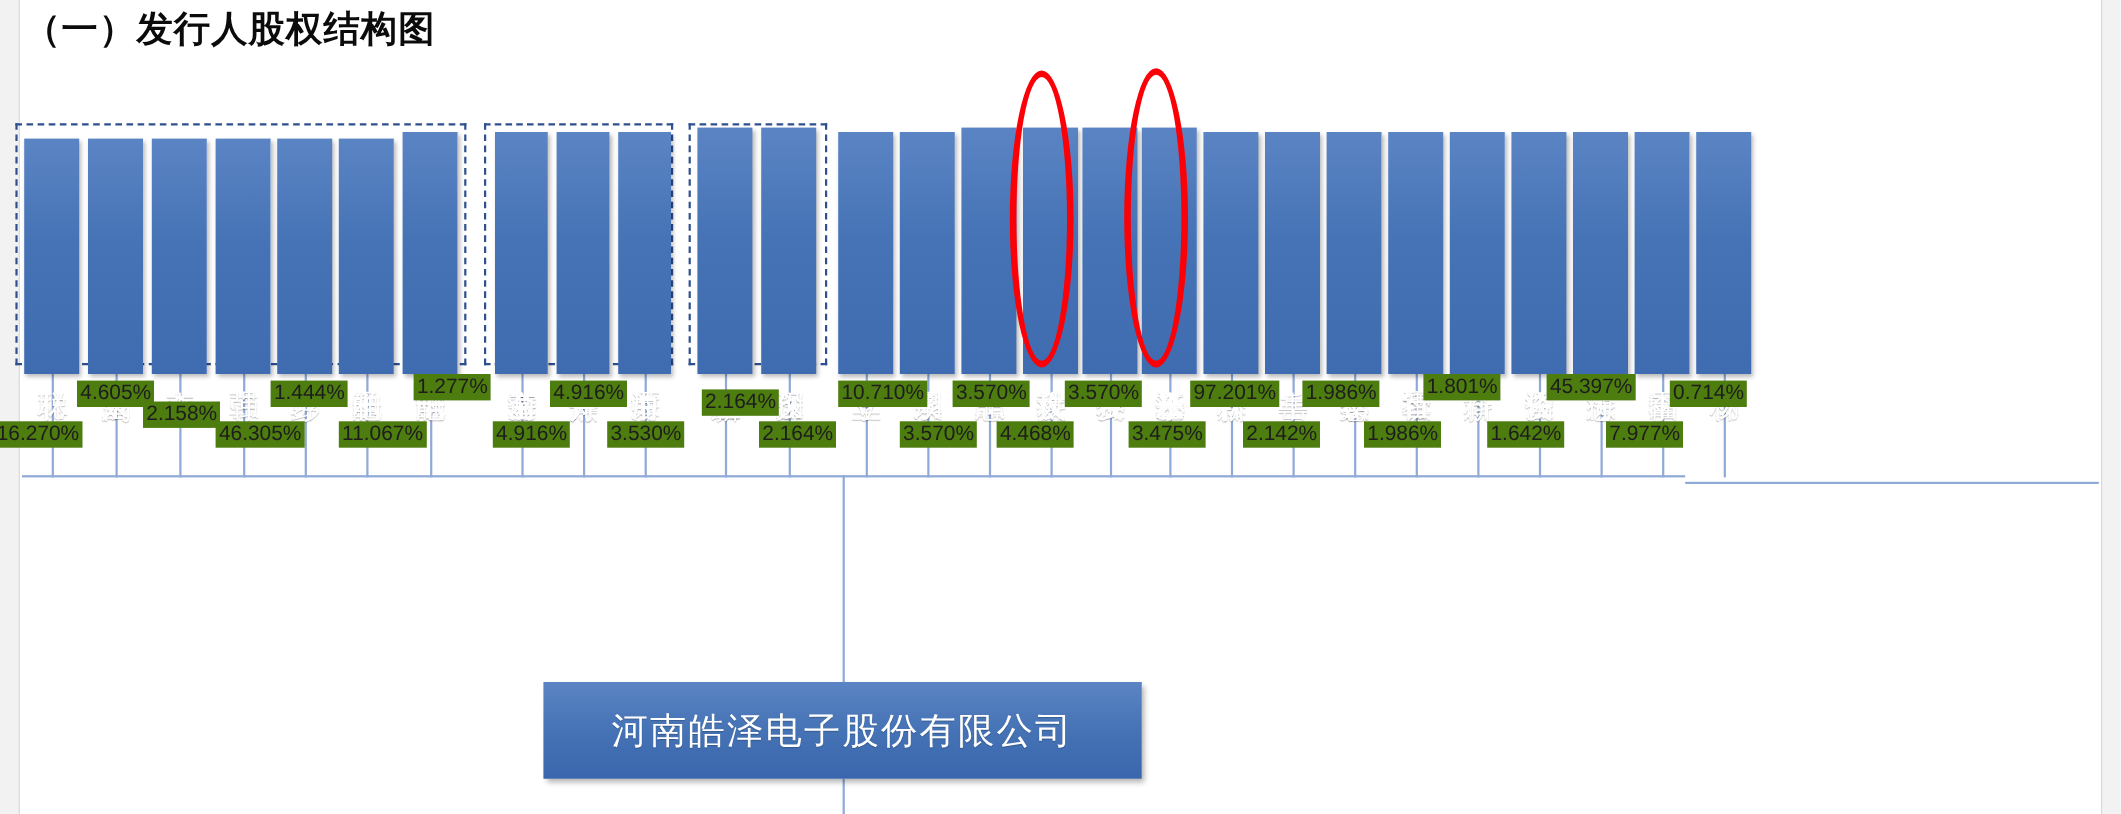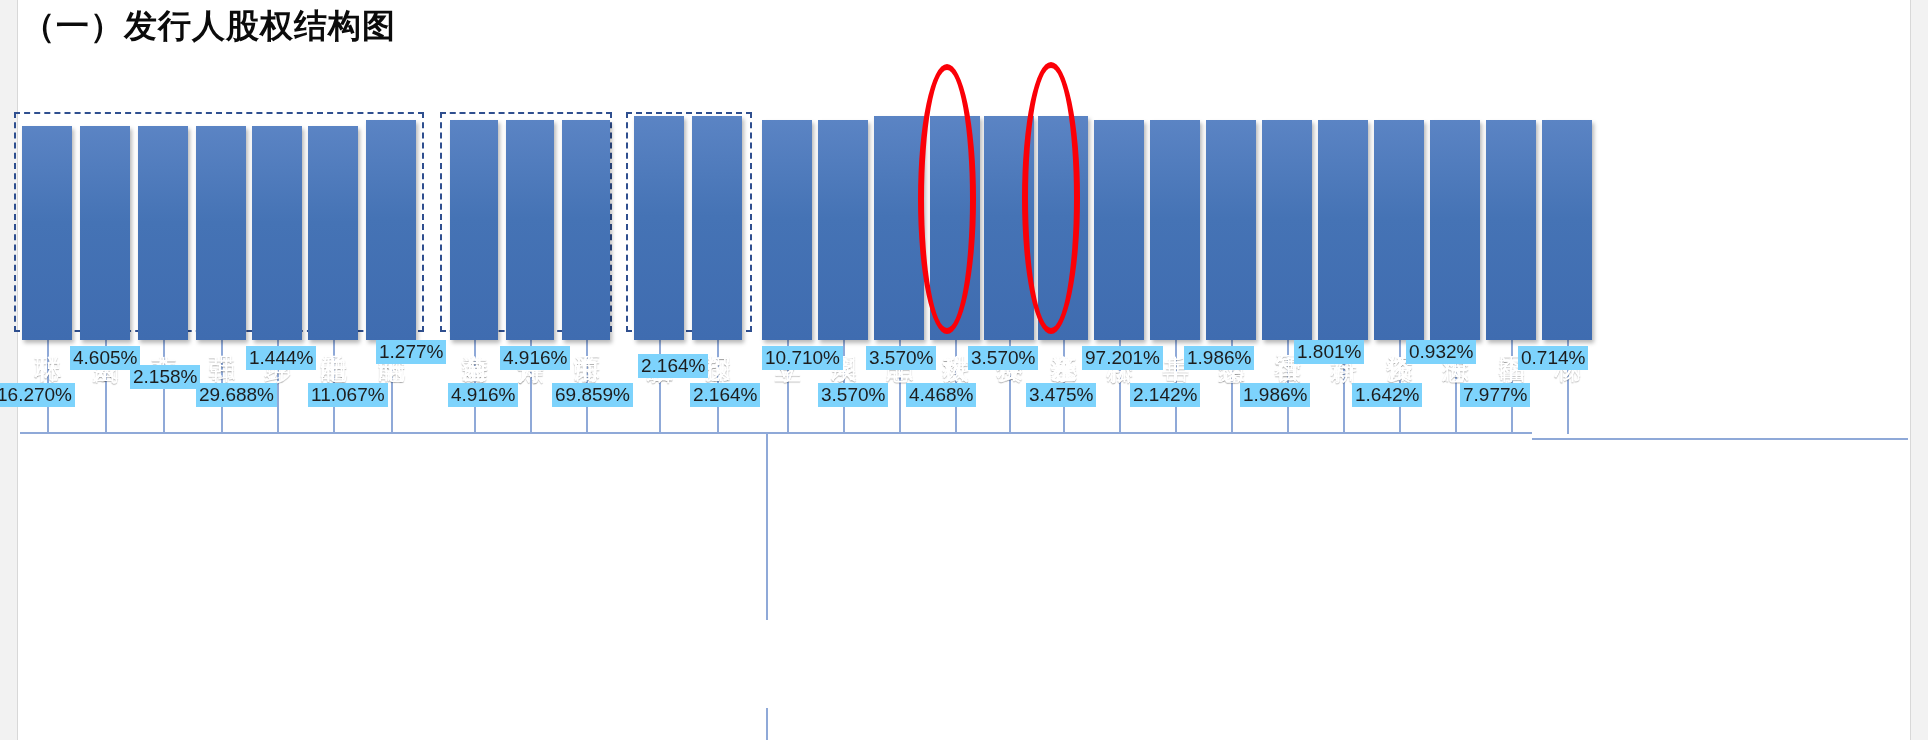--- a/index.html
+++ b/index.html
@@ -94,21 +94,21 @@
     position: absolute;
     height: 2px;
     background: #8fa9d8;
   }
 
   
   .pct {
     position: absolute;
     font-size: 19px;
     color: #1d1d1d;
-    background: #7dd3fc;
+    background: #4d7c0f;
     white-space: nowrap;
     padding: 1px 3px;
     line-height: 1.15;
   }
 
   
   .ellipse {
     position: absolute;
     box-sizing: border-box;
     border: 6px solid #fb0007;
@@ -264,44 +264,47 @@
         <span class="sh-label">李国福</span>
       </div>
       <div class="sh-box" style="left: 1542px; top: 120px; width: 50px; height: 220px;">
         <span class="sh-label">杨林</span>
       </div>
     </div>
   <div id="pct-layer">
       <div class="pct" style="left: -6px; top: 383px;">16.270%</div>
       <div class="pct" style="left: 70px; top: 346px;">4.605%</div>
       <div class="pct" style="left: 130px; top: 365px;">2.158%</div>
-      <div class="pct" style="left: 196px; top: 383px;">29.688%</div>
+      <div class="pct" style="left: 196px; top: 383px;">46.305%</div>
       <div class="pct" style="left: 246px; top: 346px;">1.444%</div>
       <div class="pct" style="left: 308px; top: 383px;">11.067%</div>
       <div class="pct" style="left: 376px; top: 340px;">1.277%</div>
       <div class="pct" style="left: 448px; top: 383px;">4.916%</div>
       <div class="pct" style="left: 500px; top: 346px;">4.916%</div>
-      <div class="pct" style="left: 552px; top: 383px;">69.859%</div>
+      <div class="pct" style="left: 552px; top: 383px;">3.530%</div>
       <div class="pct" style="left: 638px; top: 354px;">2.164%</div>
       <div class="pct" style="left: 690px; top: 383px;">2.164%</div>
       <div class="pct" style="left: 762px; top: 346px;">10.710%</div>
       <div class="pct" style="left: 818px; top: 383px;">3.570%</div>
       <div class="pct" style="left: 866px; top: 346px;">3.570%</div>
       <div class="pct" style="left: 906px; top: 383px;">4.468%</div>
       <div class="pct" style="left: 968px; top: 346px;">3.570%</div>
       <div class="pct" style="left: 1026px; top: 383px;">3.475%</div>
       <div class="pct" style="left: 1082px; top: 346px;">97.201%</div>
       <div class="pct" style="left: 1130px; top: 383px;">2.142%</div>
       <div class="pct" style="left: 1184px; top: 346px;">1.986%</div>
       <div class="pct" style="left: 1240px; top: 383px;">1.986%</div>
       <div class="pct" style="left: 1294px; top: 340px;">1.801%</div>
       <div class="pct" style="left: 1352px; top: 383px;">1.642%</div>
-      <div class="pct" style="left: 1406px; top: 340px;">0.932%</div>
+      <div class="pct" style="left: 1406px; top: 340px;">45.397%</div>
       <div class="pct" style="left: 1460px; top: 383px;">7.977%</div>
       <div class="pct" style="left: 1518px; top: 346px;">0.714%</div>
     </div>
   <div id="ellipse-layer">
       <div class="ellipse" style="left: 918px; top: 64px; width: 58px; height: 270px;"></div>
       <div class="ellipse" style="left: 1022px; top: 62px; width: 58px; height: 272px;"></div>
     </div>
 
+  <div id="issuer-box" style="left: 494px; top: 620px; width: 544px; height: 88px;">
+    <span id="issuer-label">河南皓泽电子股份有限公司</span>
+  </div>
 
 </div>
 
 </body></html>

